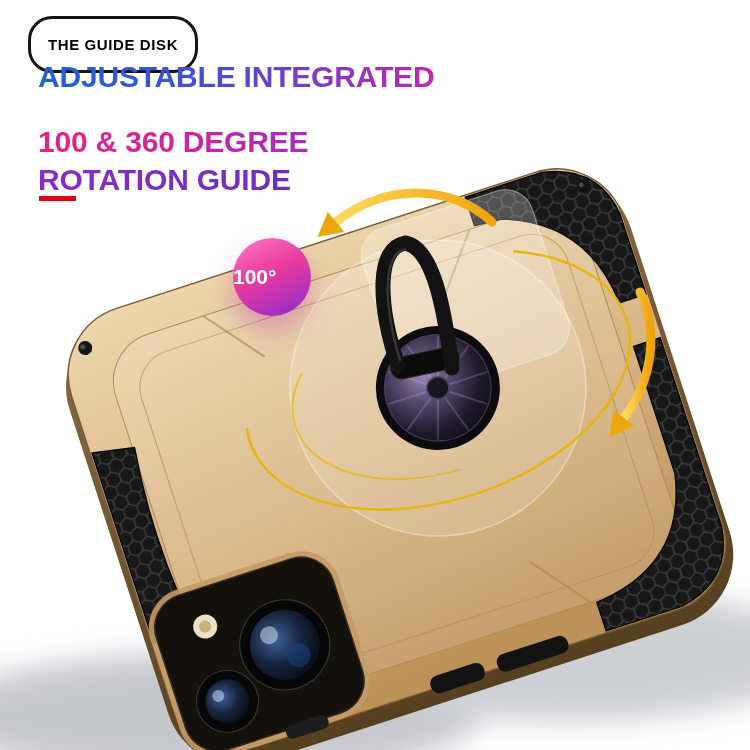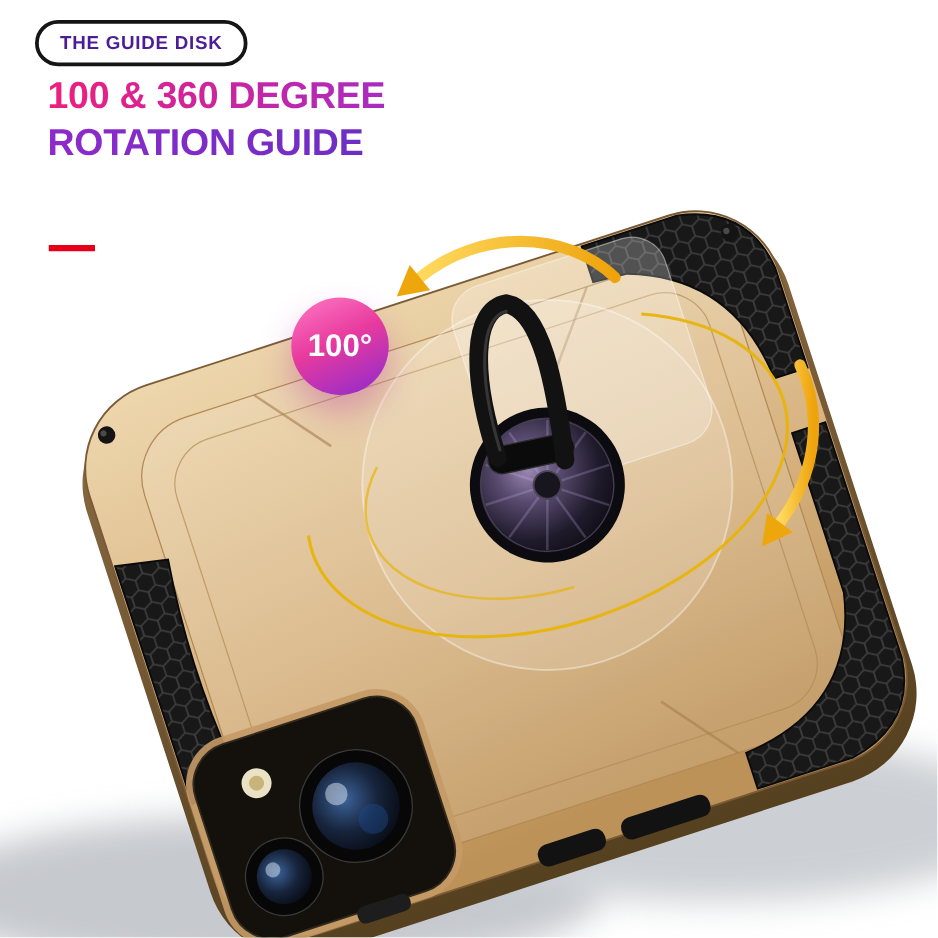--- a/index.html
+++ b/index.html
@@ -5,38 +5,38 @@
   html,body { margin:0; padding:0; background:#ffffff; }
   .stage {
     position:relative; width:750px; height:750px; overflow:hidden;
     background:#ffffff; font-family:"Liberation Sans", sans-serif;
   }
   .art { position:absolute; left:0; top:0; }
 
   .pill {
     position:absolute; left:28px; top:16px;
     border:3px solid #151515; border-radius:24px;
-    padding:7px 17px; background:#ffffff;
-    font-size:15px; font-weight:700; letter-spacing:0.6px; color:#4c1d95;
+    padding:17px 17px; background:#ffffff;
+    font-size:15px; font-weight:700; letter-spacing:0.6px; color:#000000;
     white-space:nowrap;
   }
 
   .headline { position:absolute; left:38px; top:58px; margin:0; font-size:30px; line-height:38px; font-weight:700; letter-spacing:-0.2px; }
   .headline span { display:inline-block; -webkit-background-clip:text; background-clip:text; color:transparent; }
   .headline .row { display:block; }
   .hl1 { background-image:linear-gradient(90deg,#1a63d4 0%, #4a4bd8 45%, #c127ae 100%); }
-  .hl2 { background-image:linear-gradient(90deg,#ee1f7d 0%, #a92bc0 100%); }
+  .hl2 { background-image:linear-gradient(90deg,#ee1f7d 0%, #a92bc0 100%);margin-top:27px; }
   .hl3 { background-image:linear-gradient(90deg,#8e2aca 0%, #6d2ec4 100%); }
 
   .red-dash { position:absolute; left:39px; top:196px; width:37px; height:5px; background:#e50019; }
 
   .badge {
     position:absolute; width:78px; height:78px; border-radius:50%;
-    display:flex; align-items:center; justify-content:center;
-    color:#ffffff; font-size:25px; font-weight:700;
+    display:flex; align-items:center; justify-content:flex-start;
+    color:#ffffff; font-size:21px; font-weight:700;
   }
   .badge-100 { left:233px; top:238px;
     background:linear-gradient(155deg,#ff7ac4 0%, #e83a9e 45%, #8c2ad0 100%);
     box-shadow:0 14px 26px rgba(180,45,160,0.35); }
   .badge-360 { left:629px; top:339px;
     background:linear-gradient(155deg,#c084ef 0%, #9a4fd8 45%, #6b28b5 100%);
     box-shadow:0 14px 26px rgba(110,50,180,0.35); }
 </style>
 </head>
 <body>
@@ -178,20 +178,21 @@
       <path d="M 640 292 C 658 330 654 378 624 418" fill="none" stroke="url(#arrowGrad)" stroke-width="9" stroke-linecap="round"></path>
       <polygon points="609.6,437.2 613.6,410.2 634.4,425.8" fill="#eda70d"></polygon>
     </g>
   </svg>
 
   <div class="pill">
     <span>THE GUIDE DISK</span>
   </div>
 
   <h1 class="headline">
+    <span class="row"><span class="hl1">ADJUSTABLE INTEGRATED</span></span>
     <span class="row"><span class="hl2">100 &amp; 360 DEGREE</span></span>
     <span class="row"><span class="hl3">ROTATION GUIDE</span></span>
   </h1>
 
   <div class="red-dash"></div>
 
   <div class="badge badge-100">
     <span>100°</span>
   </div>
 

